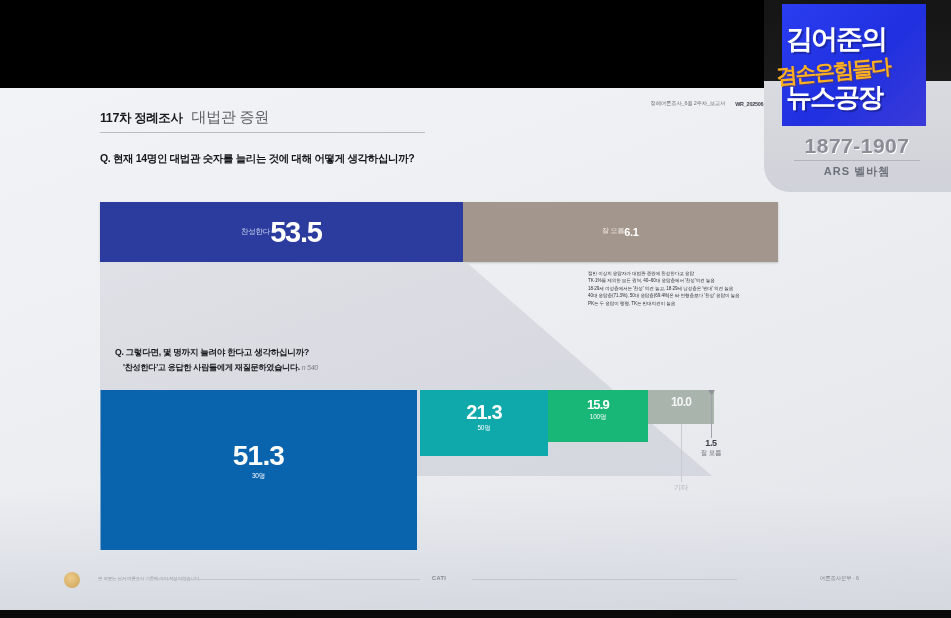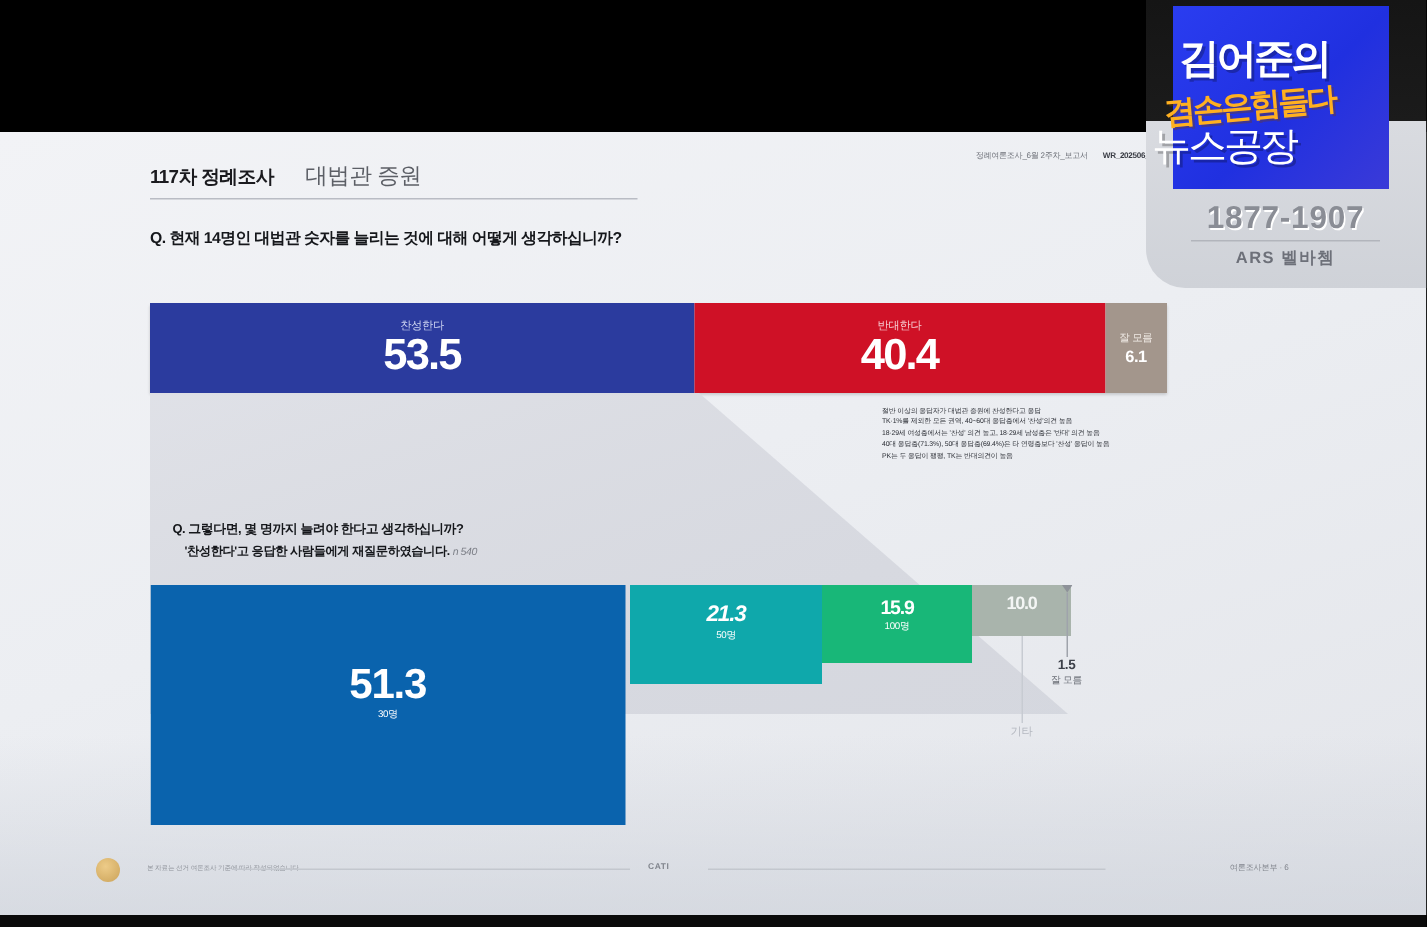--- a/index.html
+++ b/index.html
@@ -25,35 +25,35 @@
   .slide-inner{position:absolute;left:0;top:0;width:951px;height:522px;}
 
   
   .page-shade{
     position:absolute;left:0;bottom:0;width:951px;height:120px;
     background:linear-gradient(180deg,rgba(255,255,255,0) 0%, rgba(200,205,214,.55) 100%);
   }
 
   
   .hdr{position:absolute;left:100px;top:20px;width:560px;}
-  .hdr-row{display:flex;align-items:baseline;gap:21px;}
+  .hdr-row{display:flex;align-items:baseline;gap:9px;}
   .hdr-title{font-size:12.5px;font-weight:bold;color:#1b1b1f;letter-spacing:-.4px;}
   .hdr-sub{font-size:15px;color:#5c5f66;letter-spacing:-.3px;}
   .hdr-rule{margin-top:5px;width:325px;height:1px;background:#b9bcc4;}
   .hdr-q{margin-top:19px;font-size:10.5px;color:#15171b;letter-spacing:-.35px;font-weight:bold;}
 
   
   .doc-meta{position:absolute;right:182px;top:12px;display:flex;align-items:center;gap:10px;}
   .doc-meta span{font-size:5.4px;color:#6f727a;letter-spacing:-.2px;white-space:nowrap;}
   .doc-meta .code{font-weight:bold;color:#3a3d45;}
 
   
   .bar{position:absolute;left:100px;top:114px;height:60px;width:678px;display:flex;
        box-shadow:0 1px 2px rgba(0,0,0,.18);}
-  .seg{position:relative;display:flex;flex-direction:column;align-items:center;justify-content:center;}
+  .seg{position:relative;display:flex;flex-direction:row;align-items:center;justify-content:center;}
   .seg .lab{font-size:7.5px;letter-spacing:-.2px;margin-bottom:1px;}
   .seg .val{font-weight:bold;letter-spacing:-1.2px;line-height:1;}
   .seg-agree{flex:0 0 53.5%;}
   .seg-agree .val{font-size:29px;}
   .seg-oppose{flex:0 0 40.4%;}
   .seg-oppose .val{font-size:29px;}
   .seg-dk{flex:1 1 auto;}
   .seg-dk .lab{font-size:7px;margin-bottom:3px;}
   .seg-dk .val{font-size:11px;letter-spacing:-.3px;}
 
@@ -106,21 +106,21 @@
     position:absolute;left:4px;top:0;width:187px;height:192px;
     background:linear-gradient(180deg,#151515 0%,#1b1b1b 42%,#d9dbe0 42%,#cfd2d8 100%);
     border-bottom-left-radius:26px;
   }
   .brand-blue{
     position:absolute;left:22px;top:4px;width:144px;height:122px;
     background:linear-gradient(135deg,#2a3df0 0%,#2030e0 55%,#3a3ad8 100%);
   }
   .bl1{position:absolute;left:26px;top:26px;width:140px;font-size:27px;font-weight:bold;color:#fff;
        letter-spacing:-2px;line-height:1;text-shadow:2px 2px 0 rgba(0,0,0,.25);}
-  .bl3{position:absolute;left:8px;top:84px;width:140px;font-size:26px;font-weight:normal;color:#fff;
+  .bl3{position:absolute;left:26px;top:84px;width:140px;font-size:26px;font-weight:bold;color:#fff;
        letter-spacing:-2px;line-height:1;text-shadow:2px 2px 0 rgba(0,0,0,.25);}
   .bl2{position:absolute;left:16px;top:58px;width:170px;font-size:21px;font-weight:bold;
        color:#ffb020;letter-spacing:-2px;line-height:1;transform:rotate(-5deg);
        text-shadow:1.5px 1.5px 0 rgba(120,60,0,.35);}
   .brand-tel{position:absolute;left:22px;top:134px;width:150px;text-align:center;
     font-size:21px;font-weight:bold;color:#8a8d95;letter-spacing:.5px;
     text-shadow:1px 1px 0 #fff;}
   .brand-rule{position:absolute;left:34px;top:160px;width:126px;height:1px;background:#b2b5bc;}
   .brand-ars{position:absolute;left:22px;top:164px;width:150px;text-align:center;
     font-size:11px;font-weight:bold;color:#6d7079;letter-spacing:1px;}
@@ -150,24 +150,20 @@
         </div>
         <div class="hdr-rule"></div>
         <div class="hdr-q">Q. 현재 14명인 대법관 숫자를 늘리는 것에 대해 어떻게 생각하십니까?</div>
       </div>
 
       <div class="bar">
         <div class="seg seg-agree" style="background:#2b3b9e;">
           <div class="lab" style="color:#cfd6f2;">찬성한다</div>
           <div class="val" style="color:#ffffff;">53.5</div>
         </div>
-        <div class="seg seg-oppose" style="background:#cf1126;">
-          <div class="lab" style="color:#f6cdd2;">반대한다</div>
-          <div class="val" style="color:#ffffff;">40.4</div>
-        </div>
         <div class="seg seg-dk" style="background:#a3968c;">
           <div class="lab" style="color:#efe9e4;">잘 모름</div>
           <div class="val" style="color:#ffffff;">6.1</div>
         </div>
       </div>
 
       <div class="funnel">
         <svg width="678" height="216" viewBox="0 0 678 216">
           <polygon points="0,0 366,0 612,214 0,214" fill="#d6d8e0" opacity="0.92"></polygon>
           <polygon points="0,0 366,0 612,214 0,214" fill="url(#fg)" opacity="0.35"></polygon>
@@ -202,21 +198,21 @@
           <div class="cap" style="width:317px;height:320px;background:#0a63ad;"></div>
           <div class="txt" style="top:52px;">
             <div class="v" style="font-size:28px;">51.3</div>
             <div class="c">30명</div>
           </div>
         </div>
 
         <div class="dome" style="left:320px;width:128px;height:66px;">
           <div class="cap" style="width:128px;height:132px;background:#0fa8ab;"></div>
           <div class="txt" style="top:12px;">
-            <div class="v" style="font-size:15px;font-style:italic;">21.3</div>
+            <div class="v" style="font-size:20px;">21.3</div>
             <div class="c">50명</div>
           </div>
         </div>
 
         <div class="dome" style="left:448px;width:100px;height:52px;">
           <div class="cap" style="width:100px;height:104px;background:#18b778;"></div>
           <div class="txt" style="top:8px;">
             <div class="v" style="font-size:13px;">15.9</div>
             <div class="c">100명</div>
           </div>

